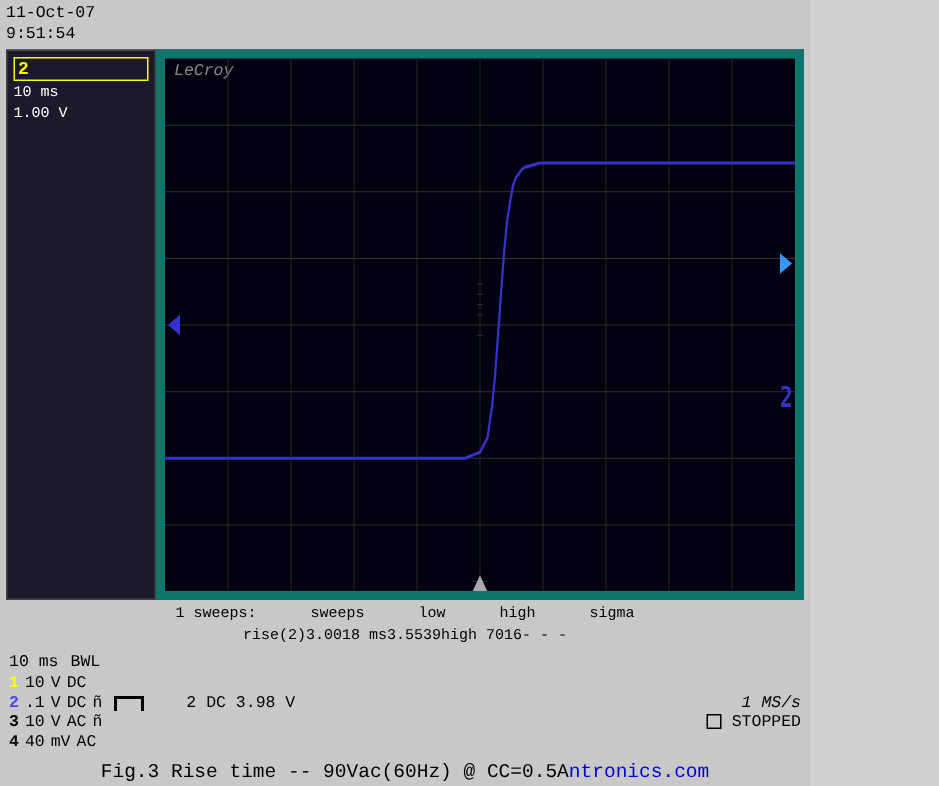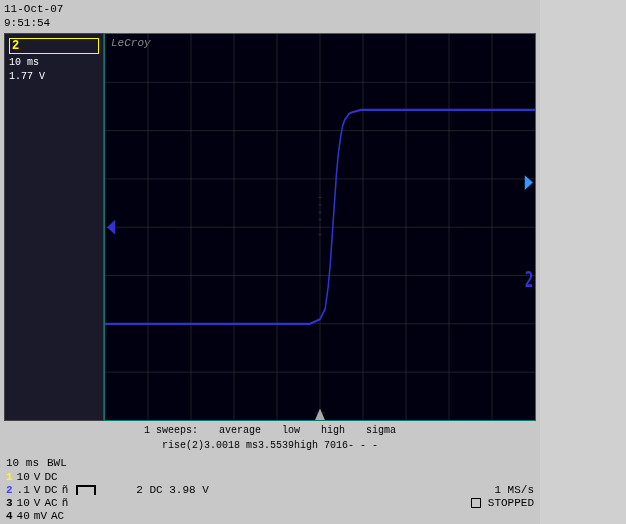--- a/index.html
+++ b/index.html
@@ -67,21 +67,21 @@
 
     .scope-left-panel .ch-info {
       font-size: 10px;
       color: #fff;
       line-height: 1.4;
     }
 
     .scope-screen {
       flex: 1;
       background: #000010;
-      border: 1px solid #0f766e;
+      border: 6px solid #0f766e;
       position: relative;
       overflow: hidden;
     }
 
     
     .lecroy-label {
       position: absolute;
       top: 3px;
       left: 6px;
       color: #888;
@@ -103,21 +103,21 @@
       padding: 2px 8px;
       font-size: 10px;
       color: #000;
       text-align: center;
       line-height: 1.5;
     }
 
     .stats-row .stats-line1 {
       display: flex;
       justify-content: center;
-      gap: 21px;
+      gap: 36px;
       text-align: right;
     }
 
     .stats-row .stats-line2 {
       display: flex;
       justify-content: center;
       gap: 0;
     }
 
     .ch-num { font-weight: bold; }
@@ -183,21 +183,21 @@
       <div>9:51:54</div>
     </div>
   </div>
 
   <div class="scope-area">
 
     <div class="scope-left-panel">
       <div class="ch-label">2</div>
       <div class="ch-info">
         <div>10 ms</div>
-        <div>1.77 V</div>
+        <div>1.00 V</div>
       </div>
     </div>
 
     <div class="scope-screen">
       <div class="lecroy-label">LeCroy</div>
 
       <svg class="grid-canvas" viewBox="0 0 420 260" preserveAspectRatio="none">
 
         <g stroke="#333" stroke-width="0.5">
 
@@ -295,21 +295,21 @@
         <text x="410" y="170" fill="#3333cc" font-size="14" font-weight="bold" font-family="monospace">2</text>
 
         <polygon points="418,100 410,95 410,105" fill="#3399ff"></polygon>
       </svg>
     </div>
   </div>
 
   <div class="stats-row">
     <div class="stats-line1">
       <span>1 sweeps:</span>
-      <span>average</span>
+      <span>sweeps</span>
       <span>low</span>
       <span>high</span>
       <span>sigma</span>
     </div>
     <div class="stats-line2">
       <span>rise(2)</span>
       <span>3.0018 ms</span>
       <span>3.5539</span>
       <span>high <span>7016</span></span>
       <span>- - -</span>
@@ -331,23 +331,23 @@
       </div>
 
       <div class="ch-row">
         <span class="ch-num ch2">2</span>
         <span>.1</span>
         <span>V</span>
         <span>DC</span>
         <span>ñ</span>
 
         <span style="display:inline-block;width:20px;height:10px;vertical-align:middle;border-left:2px solid #000;border-top:2px solid #000;border-right:2px solid #000;margin:0 4px;"></span>
-        <span style="margin-left:32px;">2 DC 3.98 V</span>
-
-        <span style="margin-left:auto;display:flex;align-items:center;gap:10px;">
+        <span style="margin-left:20px;">2 DC 3.98 V</span>
+
+        <span style="margin-left:auto;display:flex;align-items:center;gap:10px;font-style:italic;">
           <span>1 MS/s</span>
         </span>
       </div>
 
       <div class="ch-row">
         <span class="ch-num">3</span>
         <span>10</span>
         <span>V</span>
         <span>AC</span>
         <span>ñ</span>
@@ -359,13 +359,16 @@
 
       <div class="ch-row">
         <span class="ch-num">4</span>
         <span>40</span>
         <span>mV</span>
         <span>AC</span>
       </div>
     </div>
   </div>
 
+  <div class="caption">
+    <span>Fig.3  Rise time  --  90Vac(60Hz) @  CC=0.5A</span><span class="blue">ntronics.com</span>
+  </div>
 </div>
 
 </body></html>

